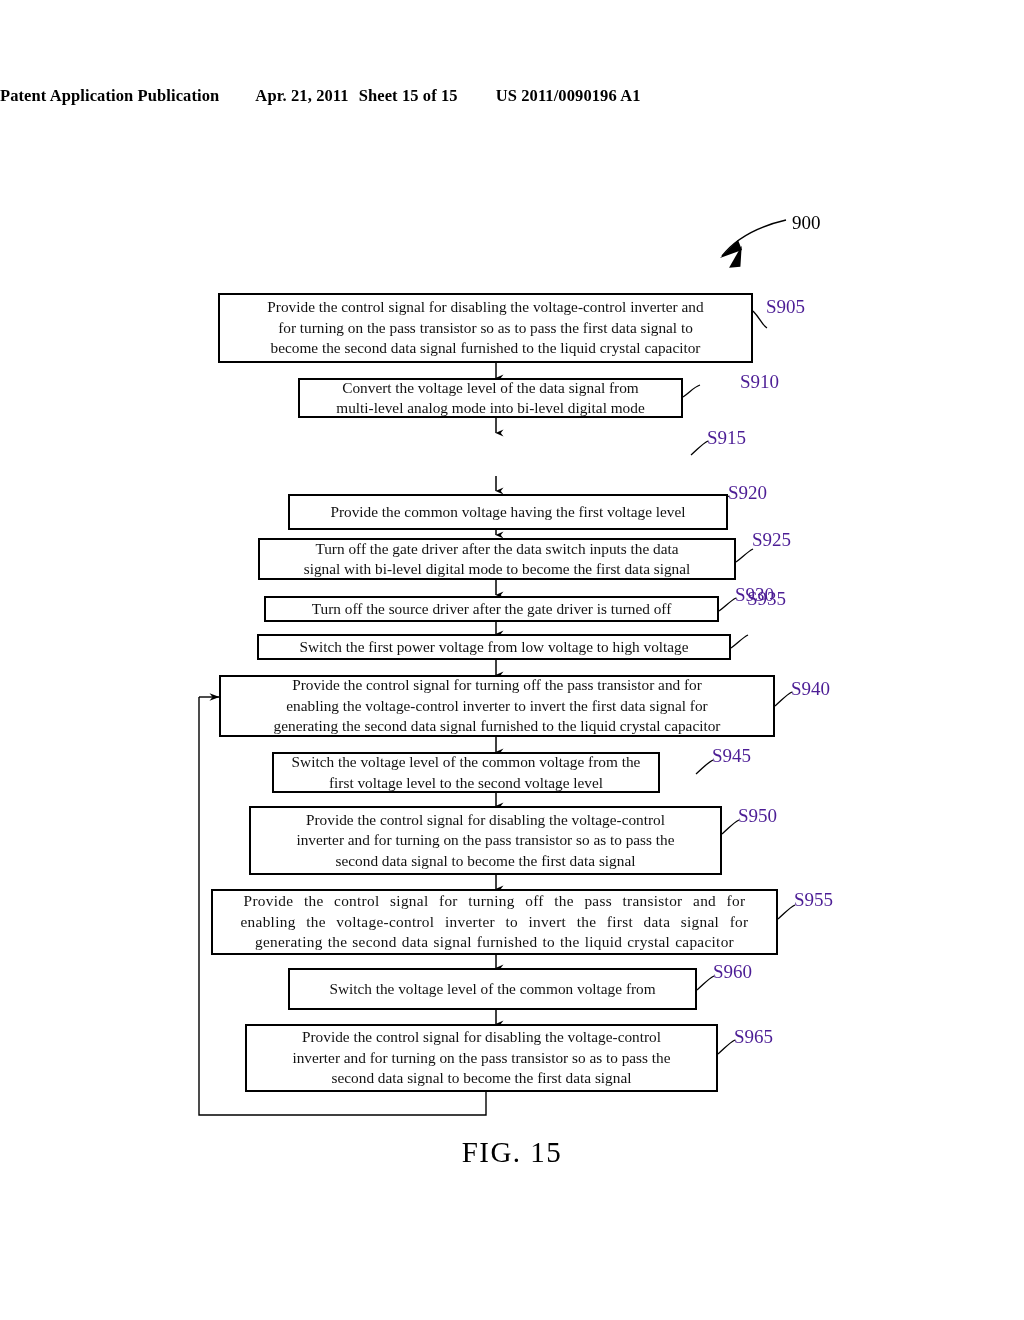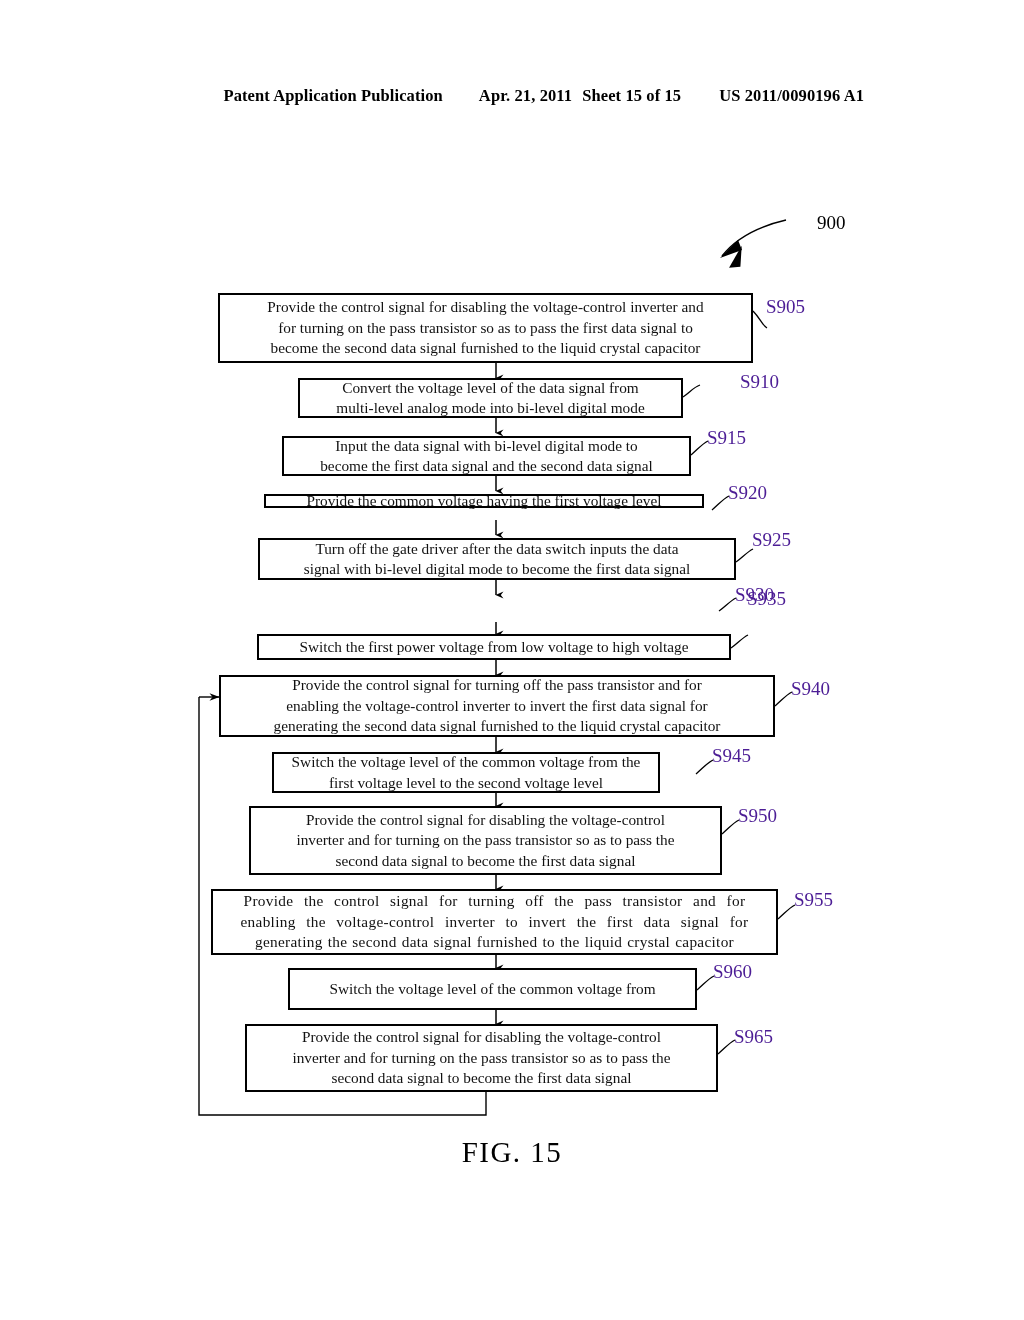--- a/index.html
+++ b/index.html
@@ -15,21 +15,21 @@
     color: #000000;
     overflow: hidden;
   }
 
   
   #pub-header {
     position: absolute;
     top: 86px;
     left: 0;
     width: 864px;
-    text-align: right;
+    text-align: left;
     font-family: "Liberation Serif", "DejaVu Serif", serif;
     font-weight: bold;
     font-size: 16.5px;
     letter-spacing: 0.1px;
     white-space: nowrap;
   }
   #pub-header .hdr-seg { display: inline-block; }
   #pub-header .gap-a { display: inline-block; width: 36px; }
   #pub-header .gap-b { display: inline-block; width: 10px; }
   #pub-header .gap-c { display: inline-block; width: 38px; }
@@ -77,21 +77,20 @@
     color: #4c1d95;
   }
 
   
   #ref-900 {
     position: absolute;
     left: 792px;
     top: 212px;
     font-size: 19px;
     white-space: nowrap;
-    margin-left: 25px;
   }
 
   
   #fig-caption {
     position: absolute;
     left: 0;
     top: 1136px;
     width: 1024px;
     text-align: center;
     font-size: 29px;
@@ -180,37 +179,36 @@
     <span class="ln">become the second data signal furnished to the liquid crystal capacitor</span>
   </div>
   <div class="step-label" style="left:766px; top:296px;">S905</div>
 
   <div class="step-box" style="left:298px; top:378px; width:385px; height:40px;align-items:center;">
     <span class="ln">Convert the voltage level of the data signal from</span>
     <span class="ln">multi-level analog mode into bi-level digital mode</span>
   </div>
   <div class="step-label" style="left:740px; top:371px;">S910</div>
 
-  <div class="step-box" style="left:282px; top:436px; width:409px; height:40px;">
-    <span class="ln">Input the data signal with bi-level digital mode to</span>
-    <span class="ln">become the first data signal and the second data signal</span>
-  </div>
   <div class="step-label" style="left:707px; top:427px;">S915</div>
 
-  <div class="step-box" style="left:264px; top:494px; width:440px; height:14px;text-align:center;">
+  <div class="step-box" style="left:288px; top:494px; width:440px; height:36px;text-align:center;">
     <span class="ln">Provide the common voltage having the first voltage level</span>
   </div>
   <div class="step-label" style="left:728px; top:482px;">S920</div>
 
   <div class="step-box" style="left:258px; top:538px; width:478px; height:42px;">
     <span class="ln">Turn off the gate driver after the data switch inputs the data</span>
     <span class="ln">signal with bi-level digital mode to become the first data signal</span>
   </div>
   <div class="step-label" style="left:752px; top:529px;">S925</div>
 
+  <div class="step-box" style="left:264px; top:596px; width:455px; height:26px;">
+    <span class="ln">Turn off the source driver after the gate driver is turned off</span>
+  </div>
   <div class="step-label" style="left:735px; top:584px;">S930</div>
 
   <div class="step-box" style="left:257px; top:634px; width:474px; height:26px;">
     <span class="ln">Switch the first power voltage from low voltage to high voltage</span>
   </div>
   <div class="step-label" style="left:747px; top:588px;">S935</div>
 
   <div class="step-box" style="left:219px; top:675px; width:556px; height:62px;">
     <span class="ln">Provide the control signal for turning off the pass transistor and for</span>
     <span class="ln">enabling the voltage-control inverter to invert the first data signal for</span>

